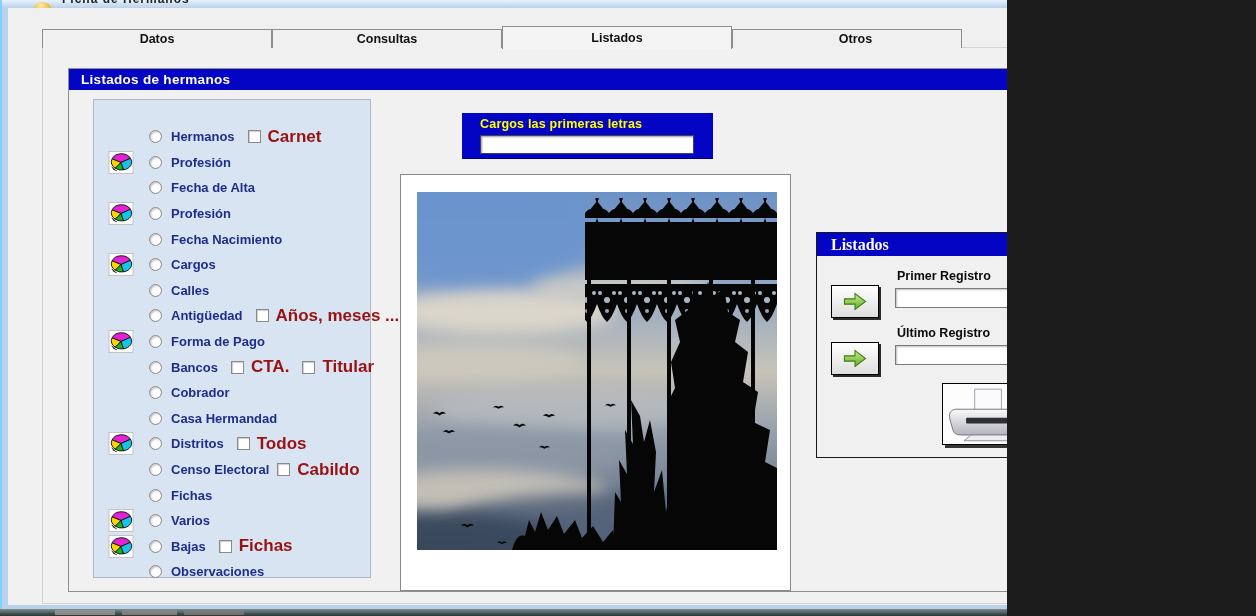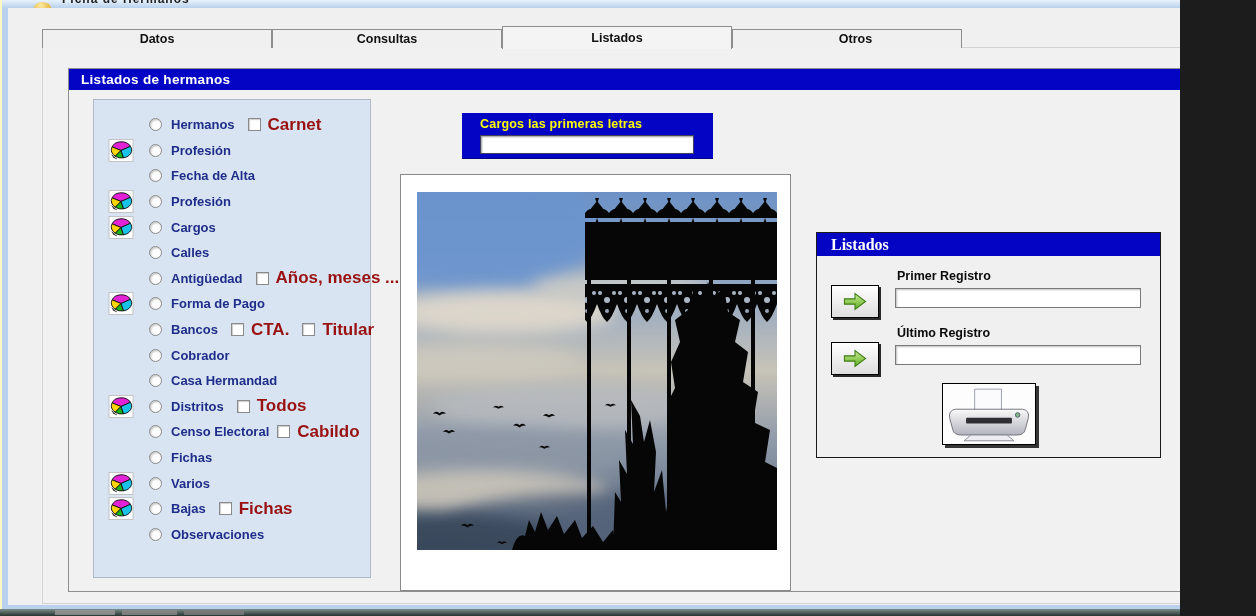--- a/index.html
+++ b/index.html
@@ -1,17 +1,17 @@
 <!DOCTYPE html>
 <html><head>
 <meta charset="utf-8">
 <style>
   html,body{margin:0;padding:0;}
   body{font-family:"Liberation Sans",sans-serif;background:#1c1c1c;}
-  #stage{position:relative;width:1180px;height:616px;overflow:hidden;background:#fef9c3;}
+  #stage{position:relative;width:1007px;height:616px;overflow:hidden;background:#7dd3fc;}
 
   
   .window{position:absolute;left:2px;top:0;width:1246px;height:609px;box-sizing:border-box;
     background:#f0f0f0;border-left:6px solid #b9d1ec;border-right:6px solid #b9d1ec;border-bottom:4px solid #b9d1ec;}
   .titlebar{position:absolute;left:2px;top:0;width:1246px;height:8px;overflow:hidden;
     background:linear-gradient(#e8f2fc,#b9d1ec);}
   .titlebar .app-icon{position:absolute;left:32px;top:2px;width:17px;height:12px;border-radius:50%;
     background:radial-gradient(circle at 40% 30%,#ffe9a0,#d9a520);}
   .titlebar .title-text{position:absolute;left:60px;top:-9px;font-size:12px;font-weight:bold;color:#222;line-height:16px;letter-spacing:1px;}
   .desktop-right{position:absolute;left:1248px;top:0;width:8px;height:616px;background:#f1eeb4;}
@@ -27,21 +27,21 @@
     background:#f1f1f1;border:1px solid #d4d4d4;z-index:1;}
 
   
   .groupbox{position:absolute;left:68px;top:68px;width:1122px;height:524px;box-sizing:border-box;
     border:1px solid #8f8f8f;z-index:4;}
   .group-header{height:21px;background:#0404c4;color:#fff;font-size:13.5px;font-weight:bold;
     display:flex;align-items:center;padding-left:12px;letter-spacing:.3px;}
 
   
   .options-panel{position:absolute;left:93px;top:99px;width:278px;height:479px;box-sizing:border-box;
-    background:#d8e4f2;border:1px solid #aeb8c6;padding-top:12px;z-index:6;}
+    background:#d8e4f2;border:1px solid #aeb8c6;padding-top:24px;z-index:6;}
   .row{display:flex;align-items:center;height:25.6px;}
   .icon-slot{width:30px;margin-left:12px;display:flex;justify-content:center;align-items:center;flex:0 0 30px;}
   .pie-icon{width:26px;height:23px;}
   .radio{width:13px;height:13px;border-radius:50%;background:#fefefe;border:1px solid #8a8a8a;
     box-shadow:inset 1px 1px 2px rgba(0,0,0,.25);margin-left:13px;flex:0 0 13px;box-sizing:border-box;}
   .opt-label{margin-left:9px;color:#1f2d8a;font-weight:bold;font-size:13px;white-space:nowrap;}
   .chk{width:13px;height:13px;background:#fff;border:1px solid #8a8a8a;box-shadow:inset 1px 1px 1px rgba(0,0,0,.2);
     margin-left:13px;flex:0 0 13px;box-sizing:border-box;}
   .chk-label{margin-left:7px;color:#991111;font-weight:bold;font-size:17px;white-space:nowrap;}
 
@@ -166,20 +166,25 @@
       <span class="opt-label">Fecha de Alta</span>
     </div>
     <div class="row">
       <span class="icon-slot">
           <svg class="pie-icon">
             <use href="#pie"></use>
           </svg>
         </span>
       <span class="radio"></span>
       <span class="opt-label">Profesión</span>
+    </div>
+    <div class="row">
+      <span class="icon-slot"></span>
+        <span class="radio"></span>
+      <span class="opt-label">Fecha Nacimiento</span>
     </div>
     <div class="row">
       <span class="icon-slot">
           <svg class="pie-icon">
             <use href="#pie"></use>
           </svg>
         </span>
       <span class="radio"></span>
       <span class="opt-label">Cargos</span>
     </div>

